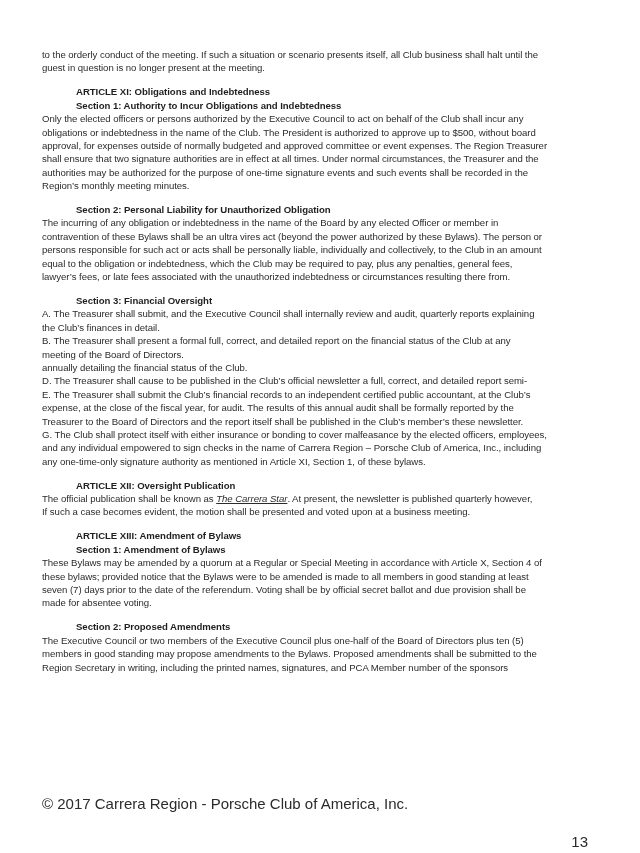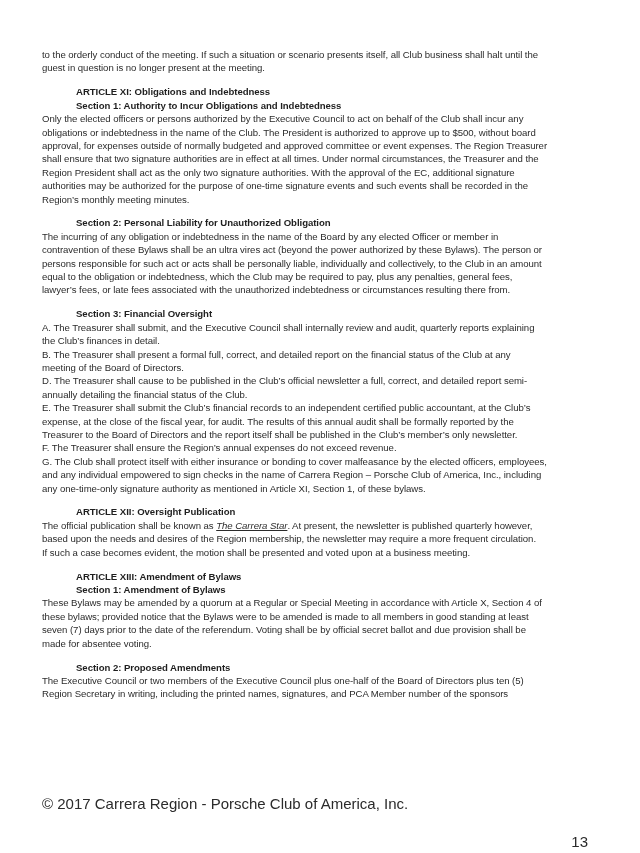--- a/index.html
+++ b/index.html
@@ -36,21 +36,20 @@
     <div class="gap"></div>
 
     <div>
       <div class="line bold">ARTICLE XI: Obligations and Indebtedness</div>
       <div class="line bold">Section 1: Authority to Incur Obligations and Indebtedness</div>
       <div>
         <div class="line">Only the elected officers or persons authorized by the Executive Council to act on behalf of the Club shall incur any</div>
         <div class="line">obligations or indebtedness in the name of the Club. The President is authorized to approve up to $500, without board</div>
         <div class="line">approval, for expenses outside of normally budgeted and approved committee or event expenses. The Region Treasurer</div>
         <div class="line">shall ensure that two signature authorities are in effect at all times.  Under normal circumstances, the Treasurer and the</div>
-        <div class="line">Region President shall act as the only two signature authorities. With the approval of the EC, additional signature</div>
         <div class="line">authorities may be authorized for the purpose of one-time signature events and such events shall be recorded in the</div>
         <div class="line">Region’s monthly meeting minutes.</div>
       </div>
       <div class="gap"></div>
 
       <div class="line bold">Section 2: Personal Liability for Unauthorized Obligation</div>
       <div>
         <div class="line">The incurring of any obligation or indebtedness in the name of the Board by any elected Officer or member in</div>
         <div class="line">contravention of these Bylaws shall be an ultra vires act (beyond the power authorized by these Bylaws). The person or</div>
         <div class="line">persons responsible for such act or acts shall be personally liable, individually and collectively, to the Club in an amount</div>
@@ -58,57 +57,56 @@
         <div class="line">lawyer’s fees, or late fees associated with the unauthorized indebtedness or circumstances resulting there from.</div>
       </div>
       <div class="gap"></div>
 
       <div class="line bold">Section 3: Financial Oversight</div>
       <div>
         <div class="line">A. The Treasurer shall submit, and the Executive Council shall internally review and audit, quarterly reports explaining</div>
         <div class="line">the Club’s finances in detail.</div>
         <div class="line">B. The Treasurer shall present a formal full, correct, and detailed report on the financial status of the Club at any</div>
         <div class="line">meeting of the Board of Directors.</div>
+        <div class="line">annually detailing the financial status of the Club.</div>
         <div class="line">D. The Treasurer shall cause to be published in the Club’s official newsletter a full, correct, and detailed report semi-</div>
-        <div class="line">annually detailing the financial status of the Club.</div>
         <div class="line">E. The Treasurer shall submit the Club’s financial records to an independent certified public accountant, at the Club’s</div>
         <div class="line">expense, at the close of the fiscal year, for audit. The results of this annual audit shall be formally reported by the</div>
-        <div class="line">Treasurer to the Board of Directors and the report itself shall be published in the Club’s member’s only newsletter.</div>
-        <div class="line">F. The Treasurer shall ensure the Region’s annual expenses do not exceed revenue.</div>
+        <div class="line">Treasurer to the Board of Directors and the report itself shall be published in the Club’s member’s these newsletter.</div>
         <div class="line">G. The Club shall protect itself with either insurance or bonding to cover malfeasance by the elected officers, employees,</div>
         <div class="line">and any individual empowered to sign checks in the name of Carrera Region – Porsche Club of America, Inc., including</div>
         <div class="line">any one-time-only signature authority as mentioned in Article XI, Section 1, of these bylaws.</div>
       </div>
     </div>
     <div class="gap"></div>
 
     <div>
       <div class="line bold">ARTICLE XII: Oversight Publication</div>
       <div>
         <div class="line"><span>The official publication shall be known as </span><span class="pub-title">The Carrera Star</span><span>.  At present, the newsletter is published quarterly however,</span></div>
-        <div class="line">based upon the needs and desires of the Region membership, the newsletter may require a more frequent circulation.</div>
         <div class="line">If such a case becomes evident, the motion shall be presented and voted upon at a business meeting.</div>
       </div>
     </div>
     <div class="gap"></div>
 
     <div>
       <div class="line bold">ARTICLE XIII: Amendment of Bylaws</div>
       <div class="line bold">Section 1: Amendment of Bylaws</div>
       <div>
         <div class="line">These Bylaws may be amended by a quorum at a Regular or Special Meeting in accordance with Article X, Section 4 of</div>
         <div class="line">these bylaws; provided notice that the Bylaws were to be amended is made to all members in good standing at least</div>
         <div class="line">seven (7) days prior to the date of the referendum.  Voting shall be by official secret ballot and due provision shall be</div>
         <div class="line">made for absentee voting.</div>
       </div>
       <div class="gap"></div>
 
       <div class="line bold">Section 2: Proposed Amendments</div>
       <div>
         <div class="line">The Executive Council or two members of the Executive Council plus one-half of the Board of Directors plus ten (5)</div>
+        <div class="line">members in good standing may propose amendments to the Bylaws.  Proposed amendments shall be submitted to the</div>
         <div class="line">Region Secretary in writing, including the printed names, signatures, and PCA Member number of the sponsors</div>
       </div>
     </div>
   </div>
 
   <div class="footer">
     <span>© 2017 Carrera Region - Porsche Club of America, Inc.</span>
     <span class="page-num">13</span>
   </div>
 </div>

